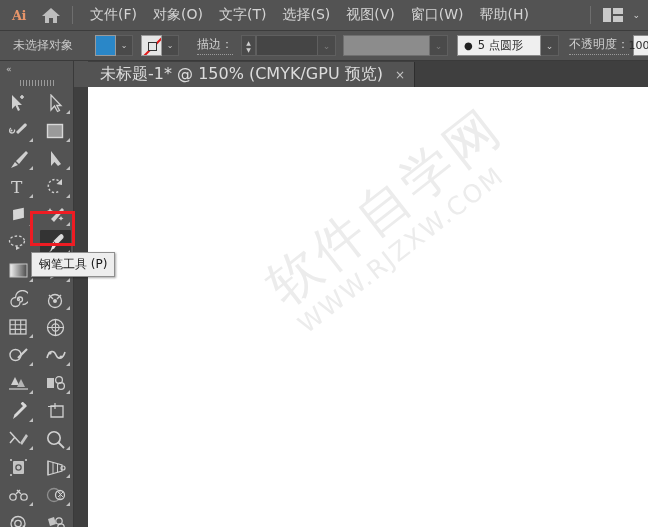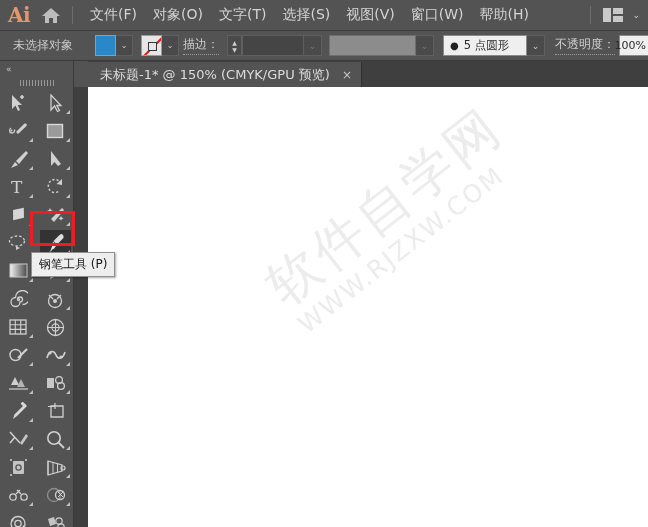--- a/index.html
+++ b/index.html
@@ -14,21 +14,21 @@
 
   
   .menubar {
     position: absolute; left: 0; top: 0; width: 648px; height: 31px;
     background: #535353;
     display: flex; align-items: center;
     border-bottom: 1px solid #3c3c3c;
   }
   .ai-logo {
     width: 34px; text-align: center;
-    color: #e8956a; font-size: 20px; font-weight: bold;
+    color: #e8956a; font-size: 13px; font-weight: bold;
     font-family: "DejaVu Serif", "Liberation Serif", serif;
     letter-spacing: -0.5px; padding-left: 4px;
   }
   .home-icon { width: 34px; display: flex; justify-content: center; align-items: center; }
   .menu-sep {
     width: 1px; height: 18px; background: #6e6e6e; margin: 0 9px 0 4px;
   }
   .menu-items { display: flex; align-items: center; }
   .menu-item {
     color: #d4d4d4; font-size: 14px; padding: 4px 8px;
@@ -119,21 +119,21 @@
   .tabbar {
     position: absolute; left: 88px; top: 61px; width: 560px; height: 26px;
     background: #3f3f3f;
   }
   .doc-tab {
     position: absolute; left: 0; top: 1px; height: 25px;
     background: #535353; display: flex; align-items: center;
     padding: 0 9px 0 12px; gap: 12px;
     border-right: 1px solid #2e2e2e;
   }
-  .doc-tab-title { color: #dcdcdc; font-size: 13px; white-space: nowrap; }
+  .doc-tab-title { color: #dcdcdc; font-size: 16px; white-space: nowrap; }
   .doc-tab-close { color: #c4c4c4; font-size: 12px; line-height: 1; }
 
   
   .toolbar {
     position: absolute; left: 0; top: 61px; width: 74px; height: 466px;
     background: #535353; border-right: 1px solid #3a3a3a;
   }
   .tb-collapse {
     height: 15px; display: flex; align-items: center; padding-left: 6px;
     color: #c8c8c8; font-size: 9px; letter-spacing: -1px;
@@ -237,21 +237,21 @@
     <div class="swatch-group">
       <div class="swatch" style="background:#2a87c8"></div>
       <div class="mini-drop">⌄</div>
     </div>
 
     <div class="swatch-group" style="margin-left:8px">
       <div class="swatch-none"></div>
       <div class="mini-drop">⌄</div>
     </div>
 
-    <div class="cb-text" style="margin-left:4px">描边：</div>
+    <div class="cb-text" style="margin-left:18px">描边：</div>
 
     <div style="display:flex;align-items:center;margin-left:8px">
       <div class="stepper">
         <span>▲</span>
           <span>▼</span>
       </div>
       <div class="field-dark" style="width:62px"></div>
       <div class="drop-btn disabled">⌄</div>
     </div>
 

